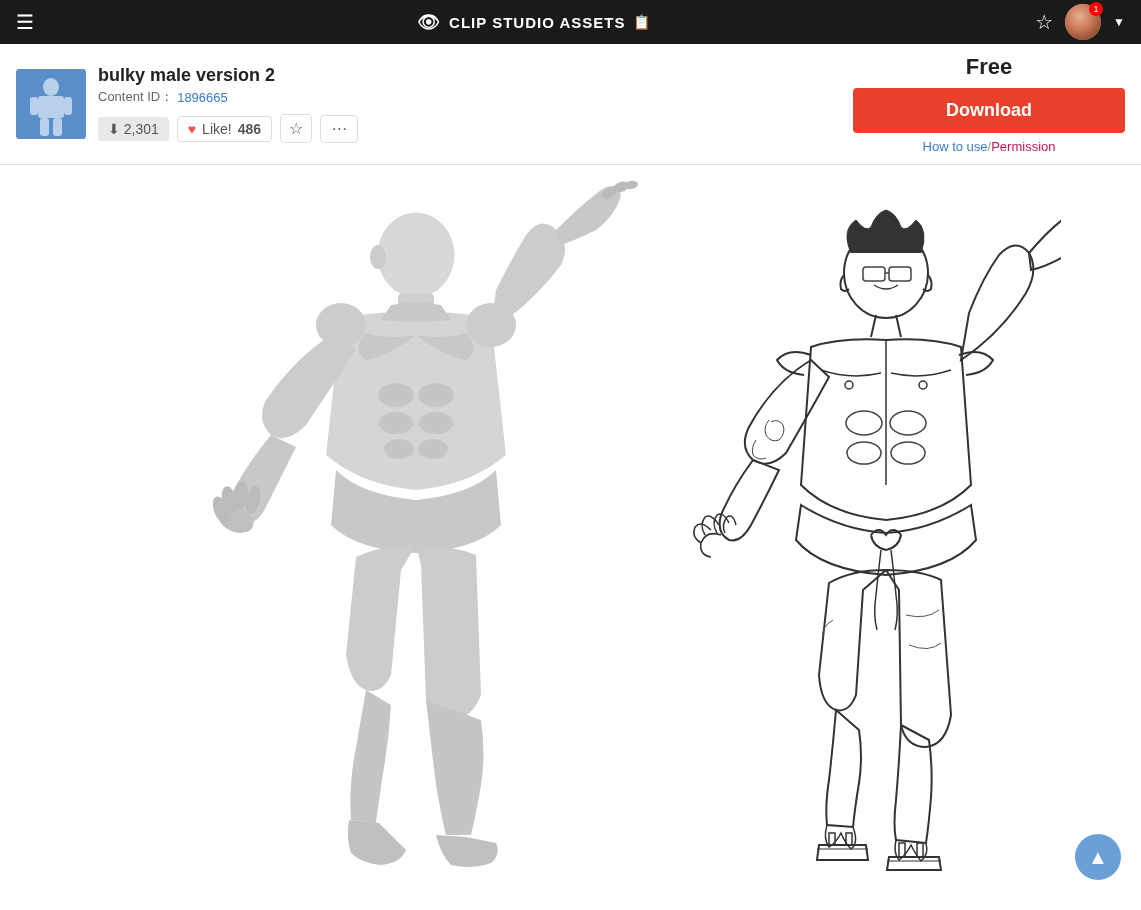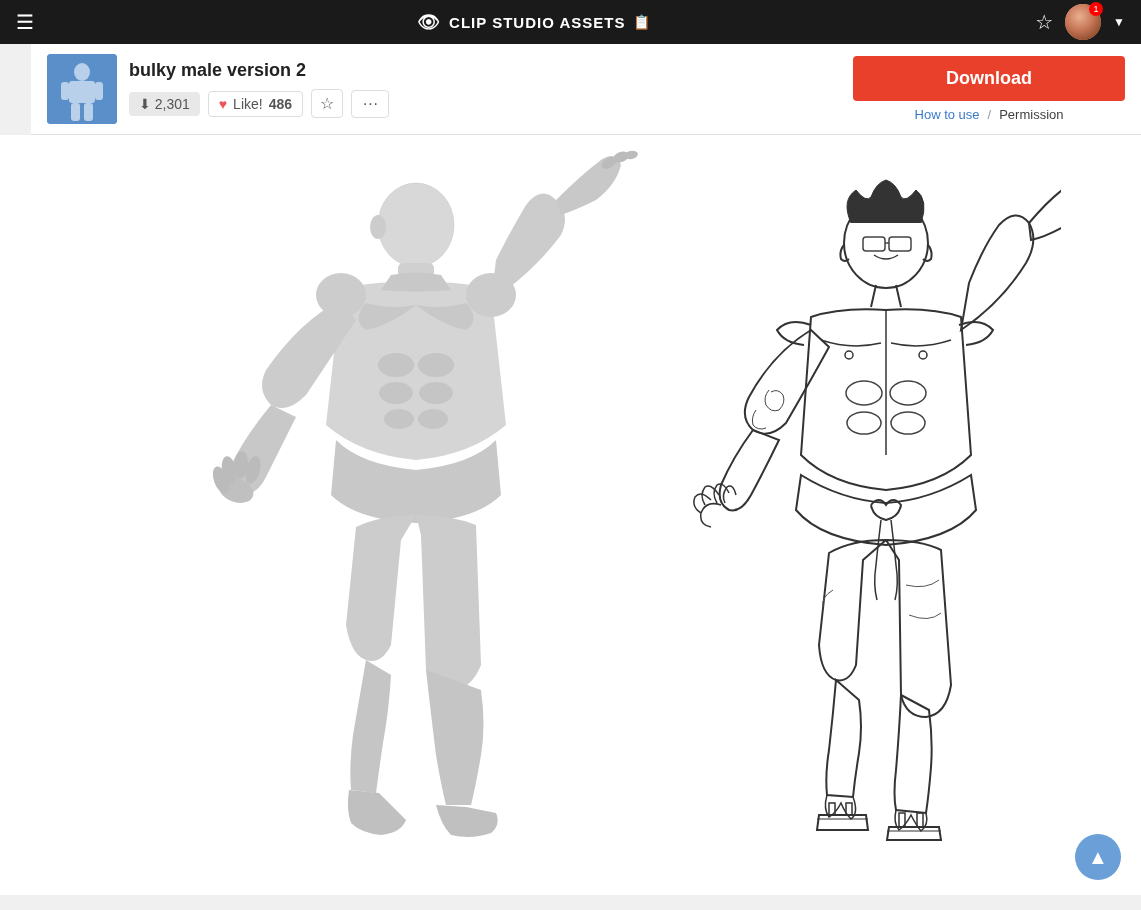--- a/index.html
+++ b/index.html
@@ -40,21 +40,20 @@
     .nav-arrow { color: white; font-size: 12px; cursor: pointer; }
 
     
     .asset-header {
       background: white;
       padding: 10px 16px;
       display: flex;
       align-items: center;
       justify-content: space-between;
       border-bottom: 1px solid #e0e0e0;
-      margin-left: 31px;
     }
     .asset-left { display: flex; align-items: center; gap: 12px; }
     .asset-thumbnail {
       width: 70px; height: 70px;
       background: linear-gradient(135deg, #6a9fd8, #3a7bc8);
       border-radius: 4px;
       display: flex; align-items: center; justify-content: center;
       overflow: hidden;
     }
     .asset-info {}
@@ -78,24 +77,24 @@
       color: white;
       border: none;
       border-radius: 4px;
       padding: 12px 60px;
       font-size: 18px;
       font-weight: bold;
       cursor: pointer;
       display: block;
       width: 272px;
     }
-    .download-links { display: flex; align-items: flex-end; justify-content: center; gap: 8px; margin-top: 6px; font-size: 13px; }
+    .download-links { display: flex; align-items: flex-end; justify-content: center; margin-top: 6px; font-size: 13px; }
     .how-to-link { color: #3a7bc8; text-decoration: none; cursor: pointer; }
     .separator { color: #999; }
-    .permission-link { color: #404040; text-decoration: none; cursor: pointer; }
+    .permission-link { color: #be185d; text-decoration: none; cursor: pointer; }
 
     
     .main-content {
       background: white;
       margin: 0;
       padding: 0;
       min-height: 760px;
       display: flex;
       align-items: center;
       justify-content: center;
@@ -168,37 +167,42 @@
         <rect x="22" y="27" width="26" height="22" rx="3" fill="#b8d0ea"></rect>
         <rect x="14" y="28" width="8" height="18" rx="3" fill="#b8d0ea"></rect>
         <rect x="48" y="28" width="8" height="18" rx="3" fill="#b8d0ea"></rect>
         <rect x="24" y="49" width="9" height="18" rx="3" fill="#b8d0ea"></rect>
         <rect x="37" y="49" width="9" height="18" rx="3" fill="#b8d0ea"></rect>
       </svg>
     </div>
 
     <div class="asset-info">
       <div class="asset-title">bulky male version 2</div>
+      <div class="content-id-row">
+        <span>Content ID：</span>
+        <a class="content-id-link" href="#">1896665</a>
+      </div>
       <div class="asset-stats">
         <div class="download-count">
           <span class="download-icon">⬇</span>
           <span>2,301</span>
         </div>
         <button class="like-btn">
           <span class="heart-icon">♥</span>
           <span>Like!</span>
           <span class="like-count">486</span>
         </button>
         <button class="bookmark-btn">☆</button>
         <button class="more-btn">···</button>
       </div>
     </div>
   </div>
 
   <div class="asset-right">
+    <div class="free-label">Free</div>
     <button class="download-btn">Download</button>
     <div class="download-links">
       <a class="how-to-link" href="#">How to use</a>
       <span class="separator">/</span>
       <a class="permission-link" href="#">Permission</a>
     </div>
   </div>
 </header>
 
 <main class="main-content">

